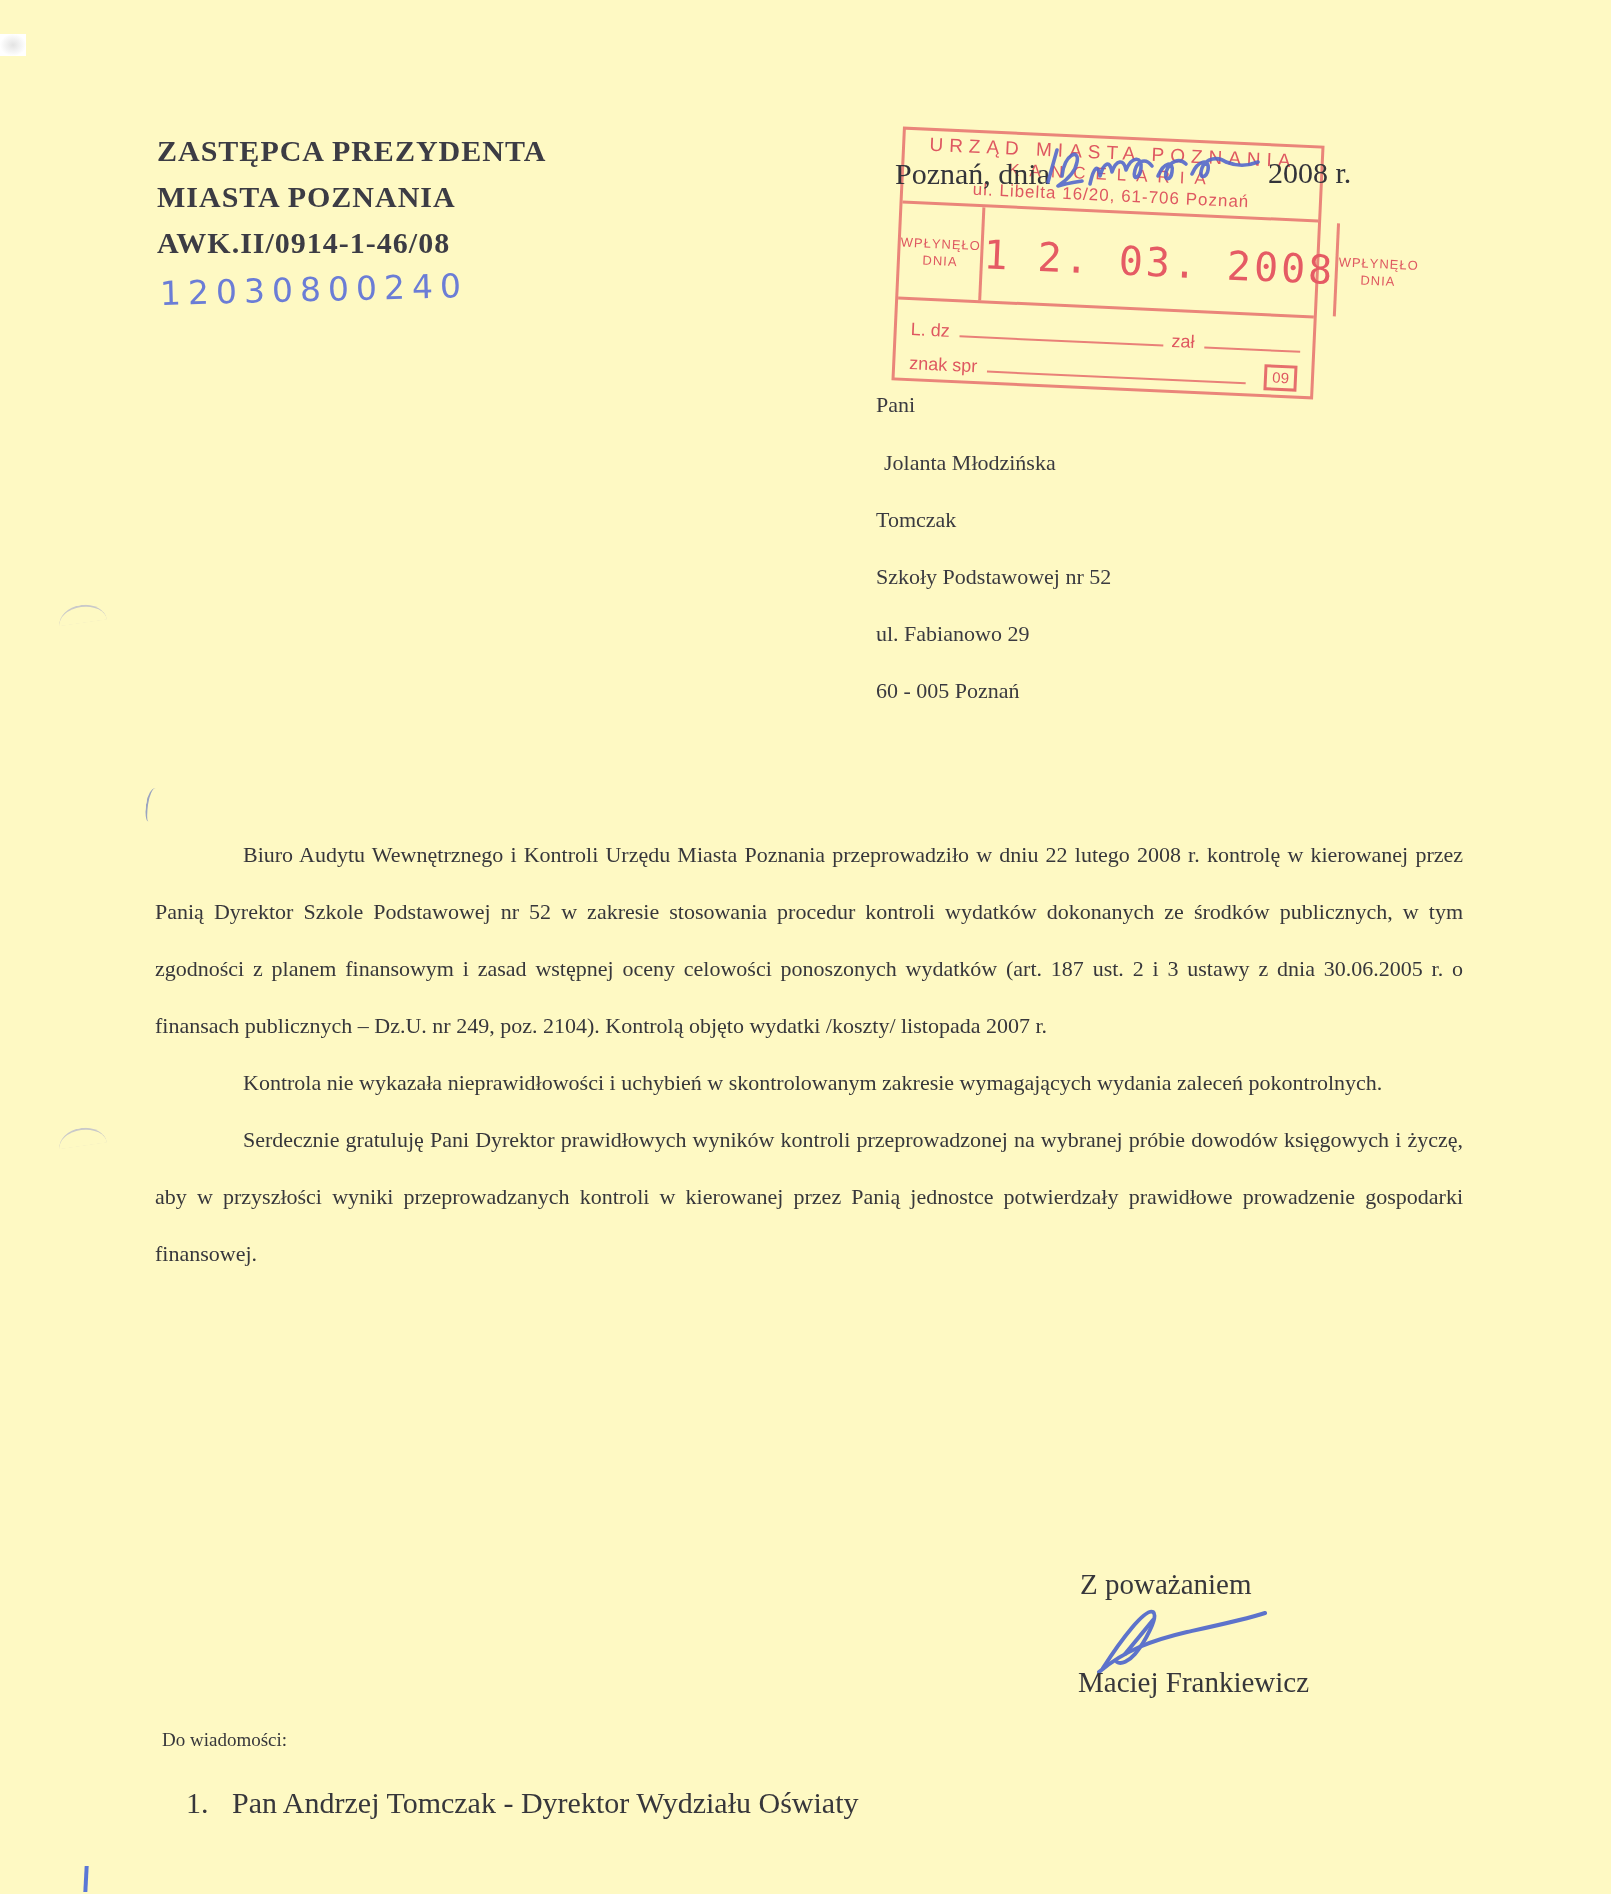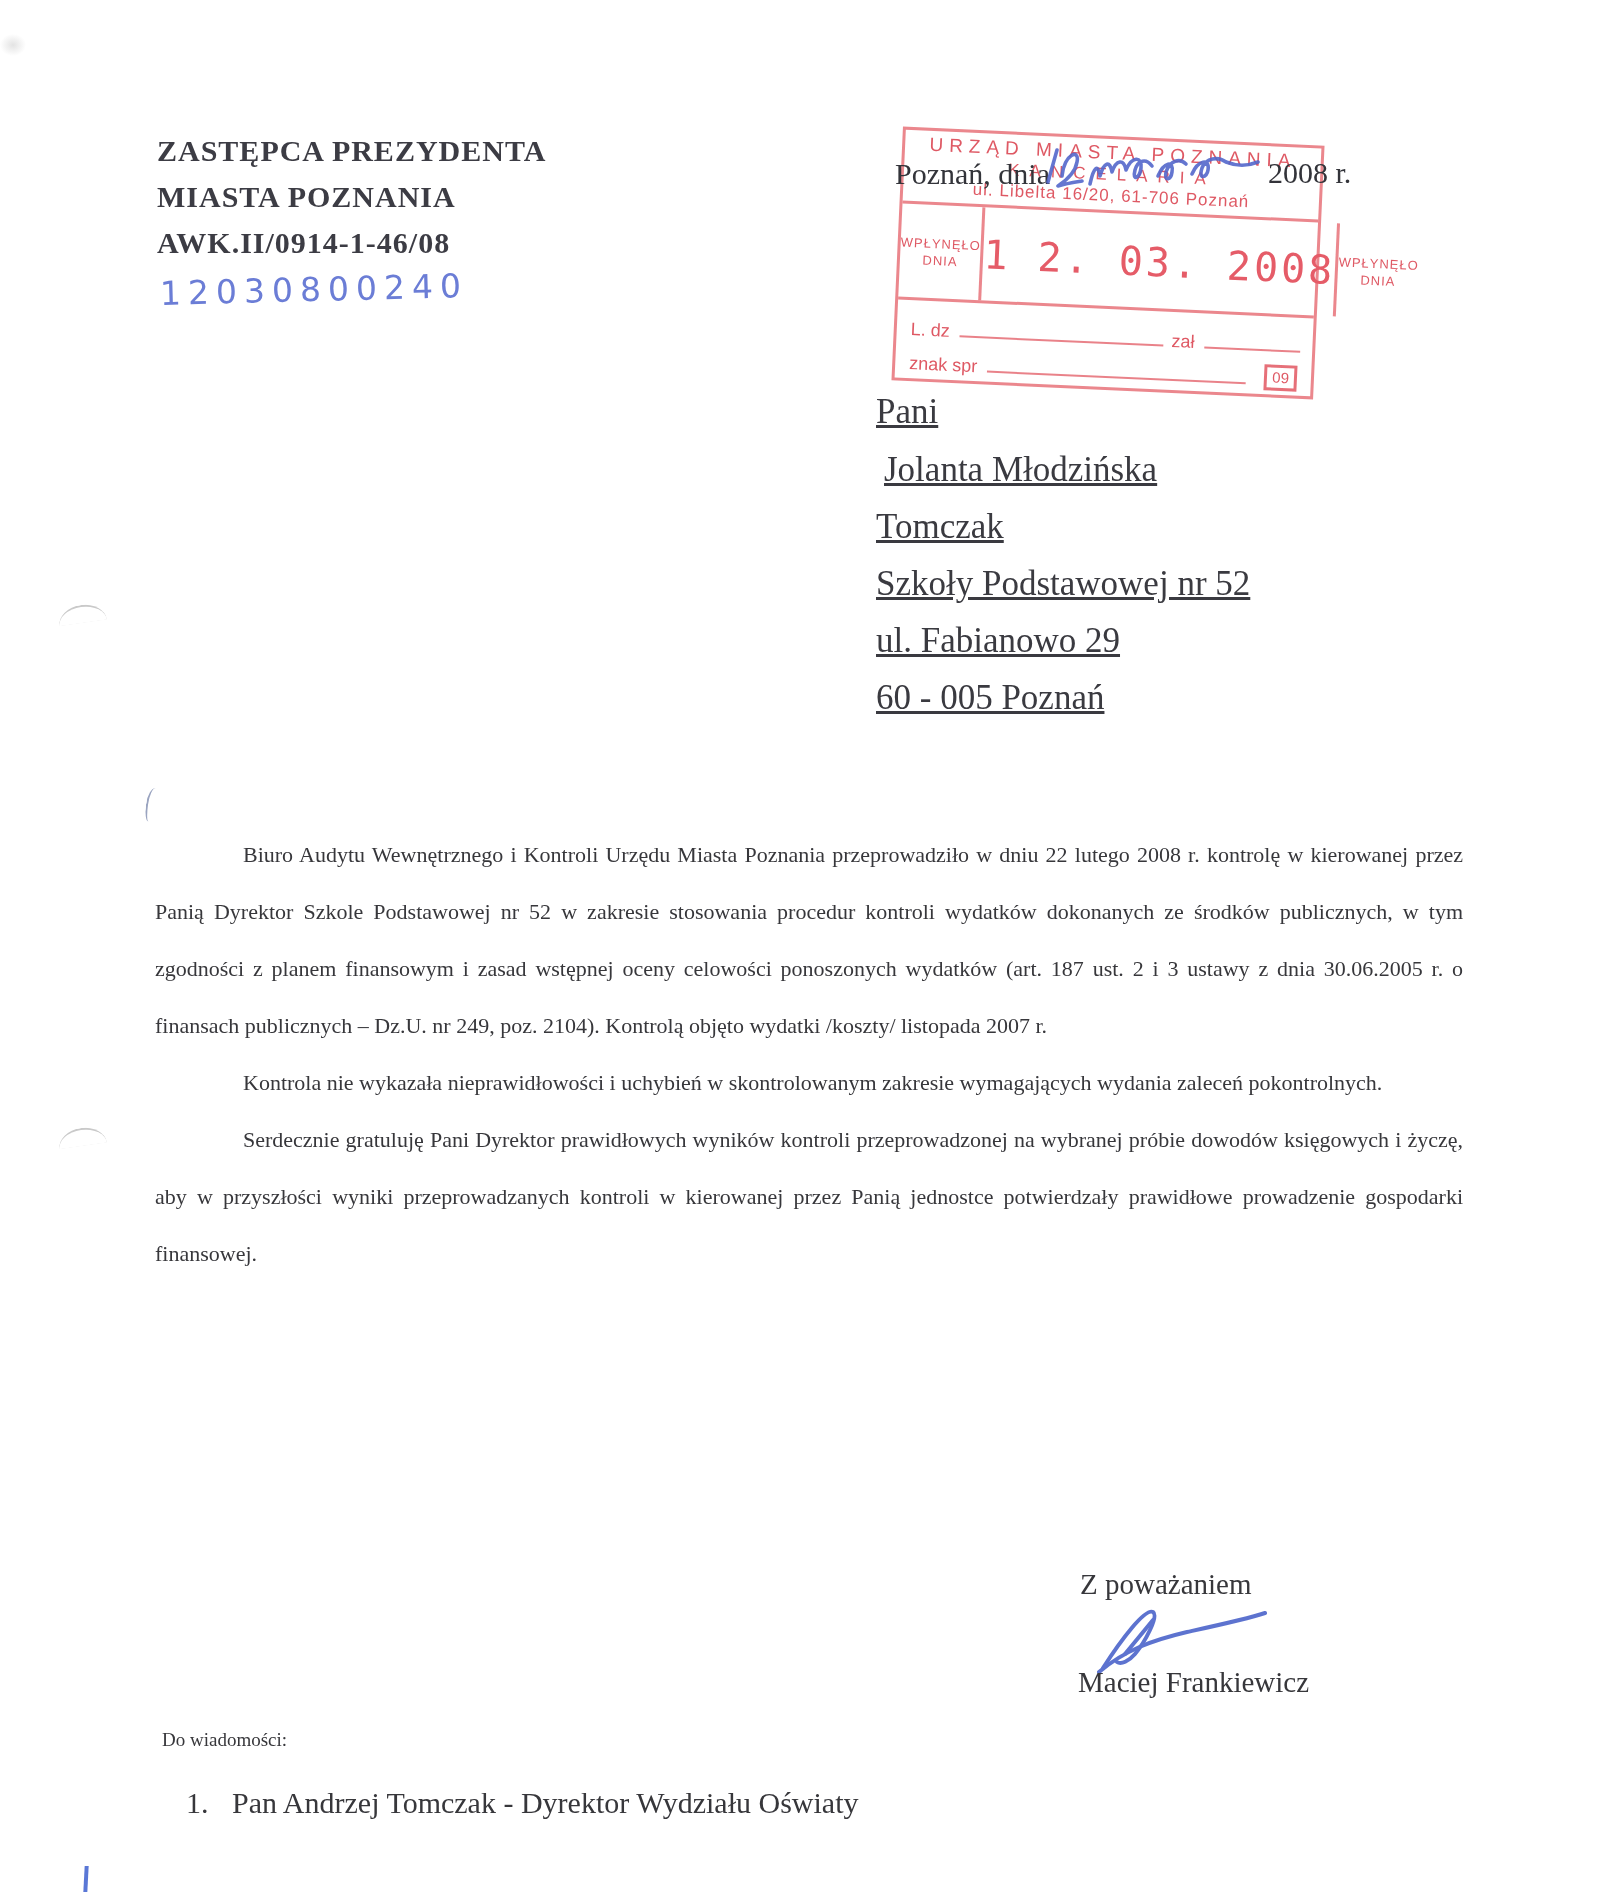--- a/index.html
+++ b/index.html
@@ -1,20 +1,20 @@
 <!DOCTYPE html>
 <html lang="pl"><head>
 <meta charset="utf-8">
 <style>
   html,body{margin:0;padding:0;background:#9a9a9a;}
   .page{
     position:relative;
     width:1611px;height:1894px;
     margin:0 auto;
-    background:#ffffff;
+    background:#fef9c3;
     overflow:hidden;
     font-family:"Liberation Serif", serif;
     color:#3a3a3a;
   }
   .abs{position:absolute;}
 
   
   .sender-line{
     font-weight:bold;
     font-size:30px;
@@ -79,21 +79,21 @@
   .stamp-rule{border-bottom:2px solid rgba(224,77,88,0.75);height:1px;margin:0 8px 5px 10px;}
   .grow{flex:1;}
   .w110{width:96px;margin-right:0;}
   .stamp-numbox{
     border:3px solid rgba(224,77,88,0.85);
     font-size:15px;padding:0px 5px 1px 5px;margin:0 2px 0 10px;
     line-height:19px;
   }
 
   
-  .recip-line{font-size:35px;color:#3a3a40;white-space:nowrap;text-decoration:underline;}
+  .recip-line{font-size:22px;color:#3a3a40;white-space:nowrap;}
 
   
   .body-text{
     left:155px;width:1308px;
     font-size:22px;line-height:57px;
     color:#37373b;
     text-align:justify;
   }
   .body-text p{margin:0;text-indent:88px;}
 

